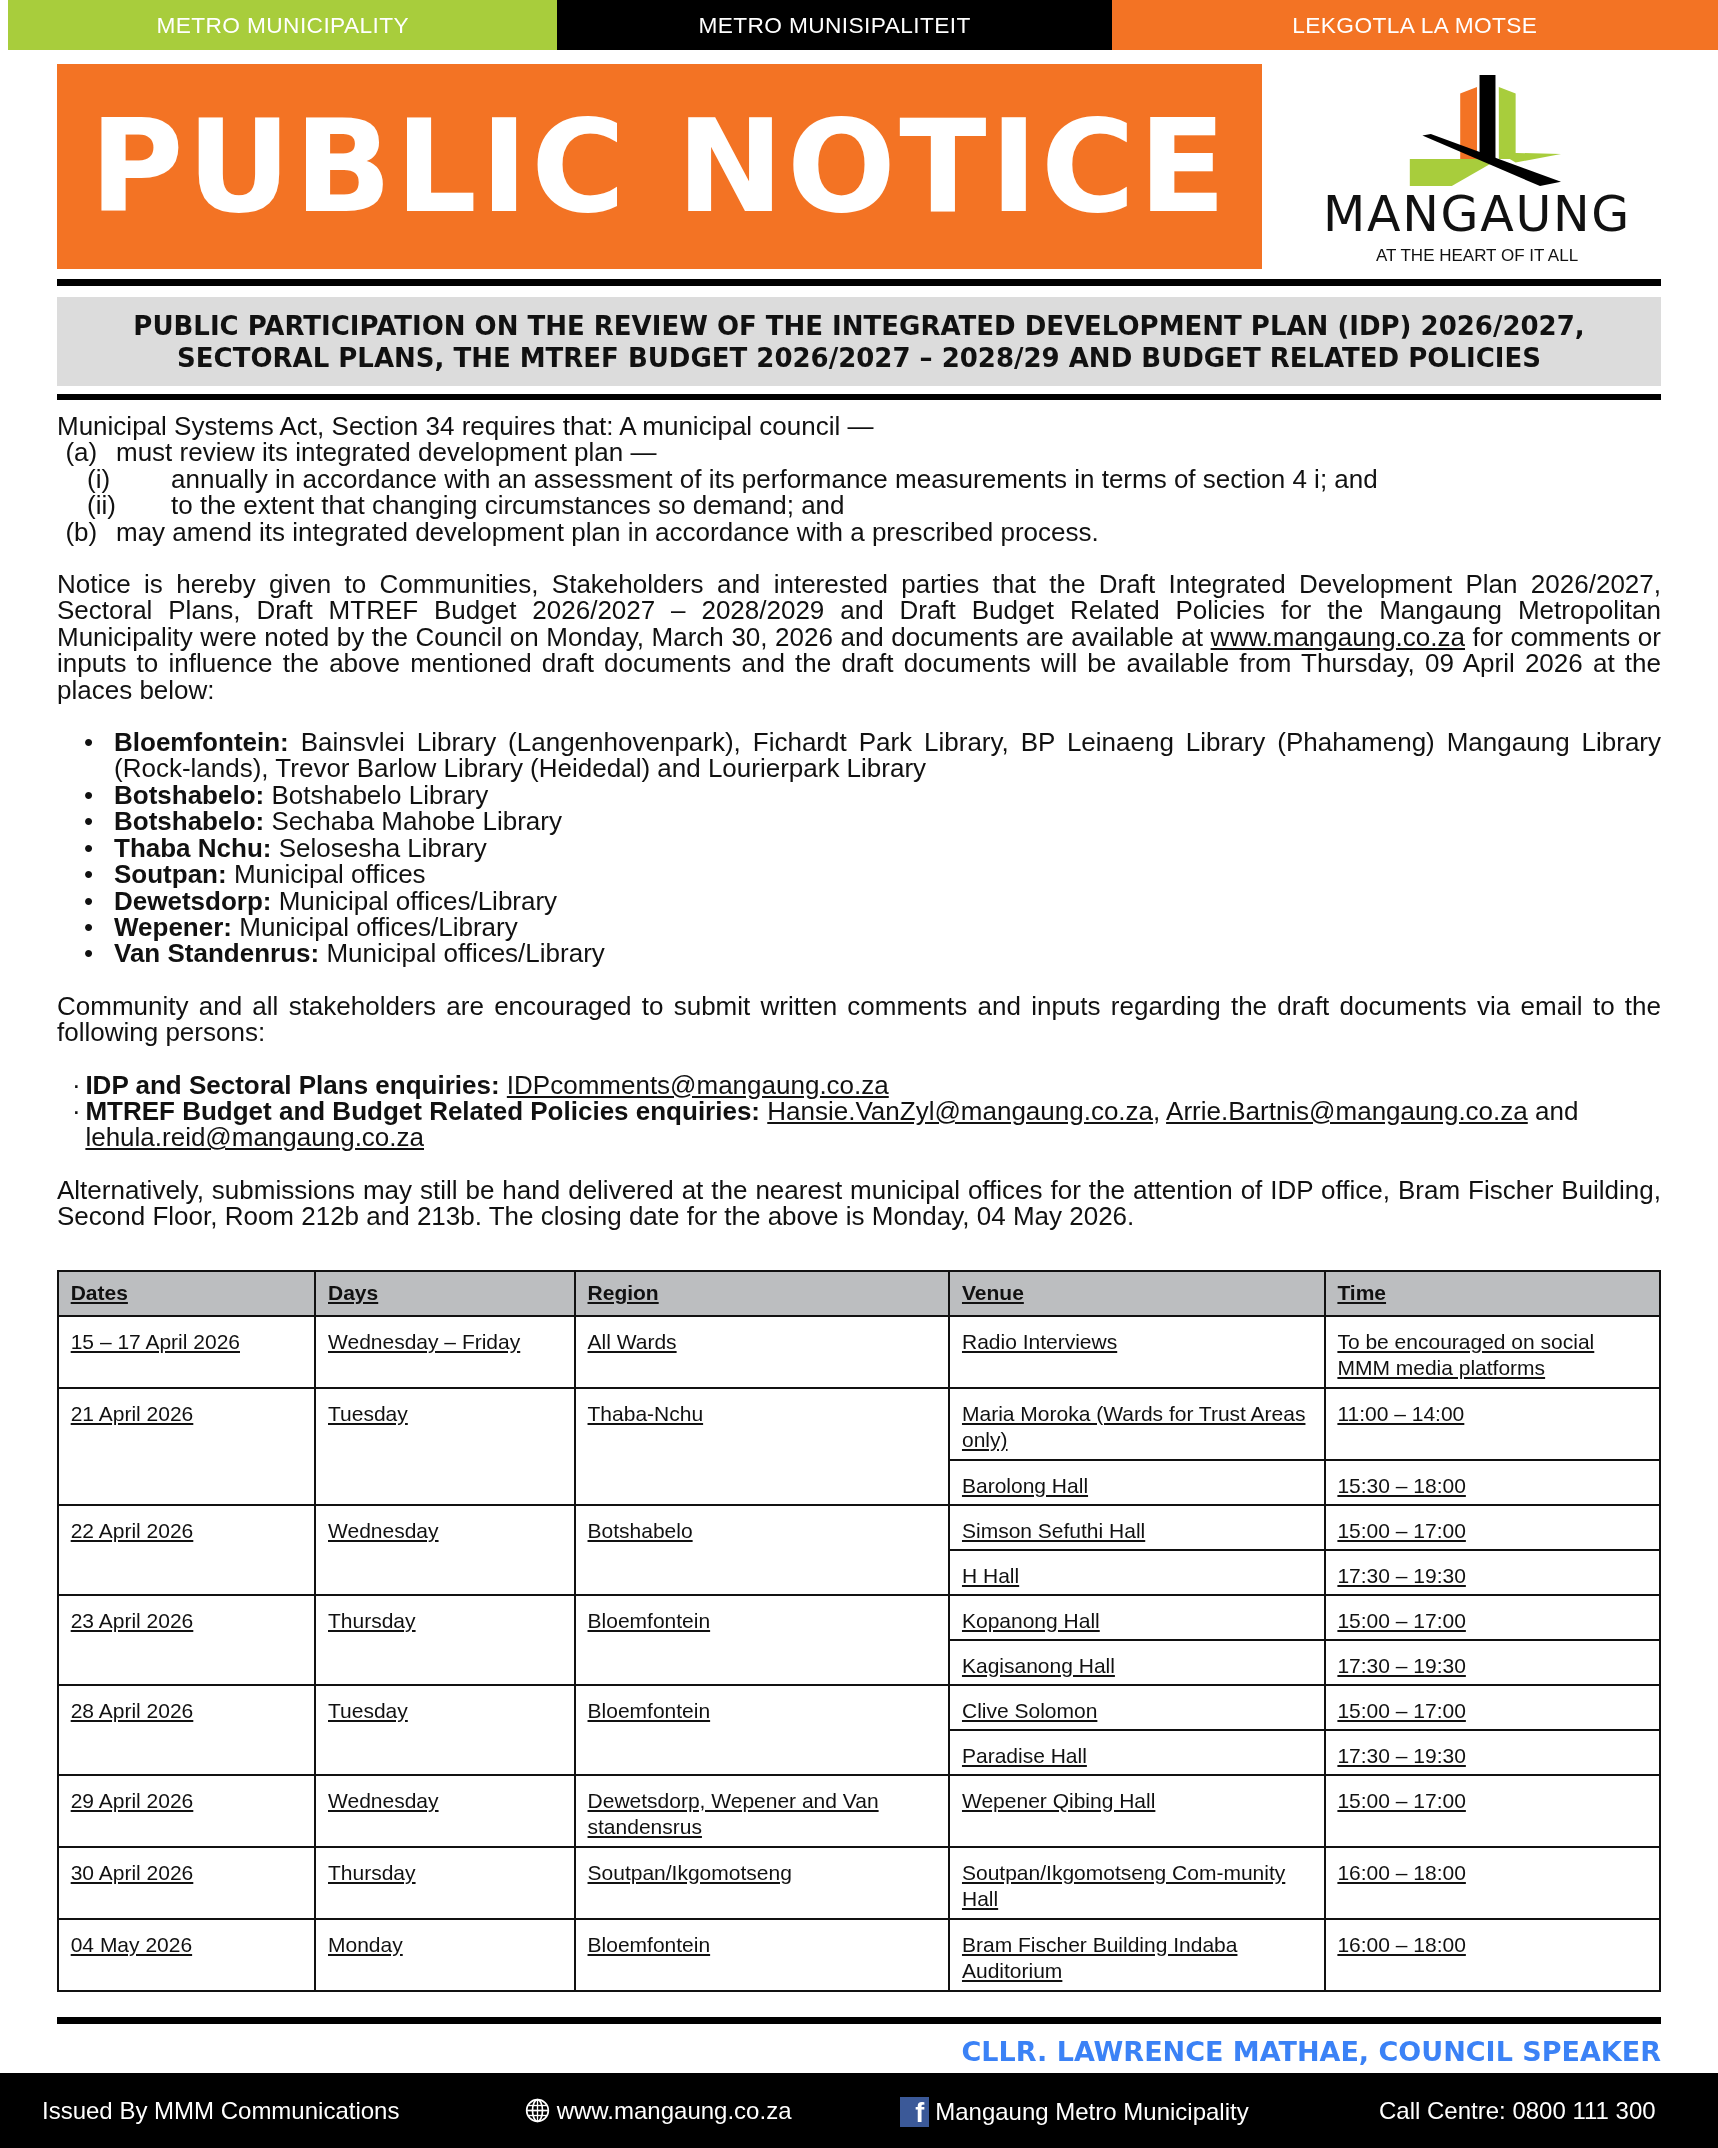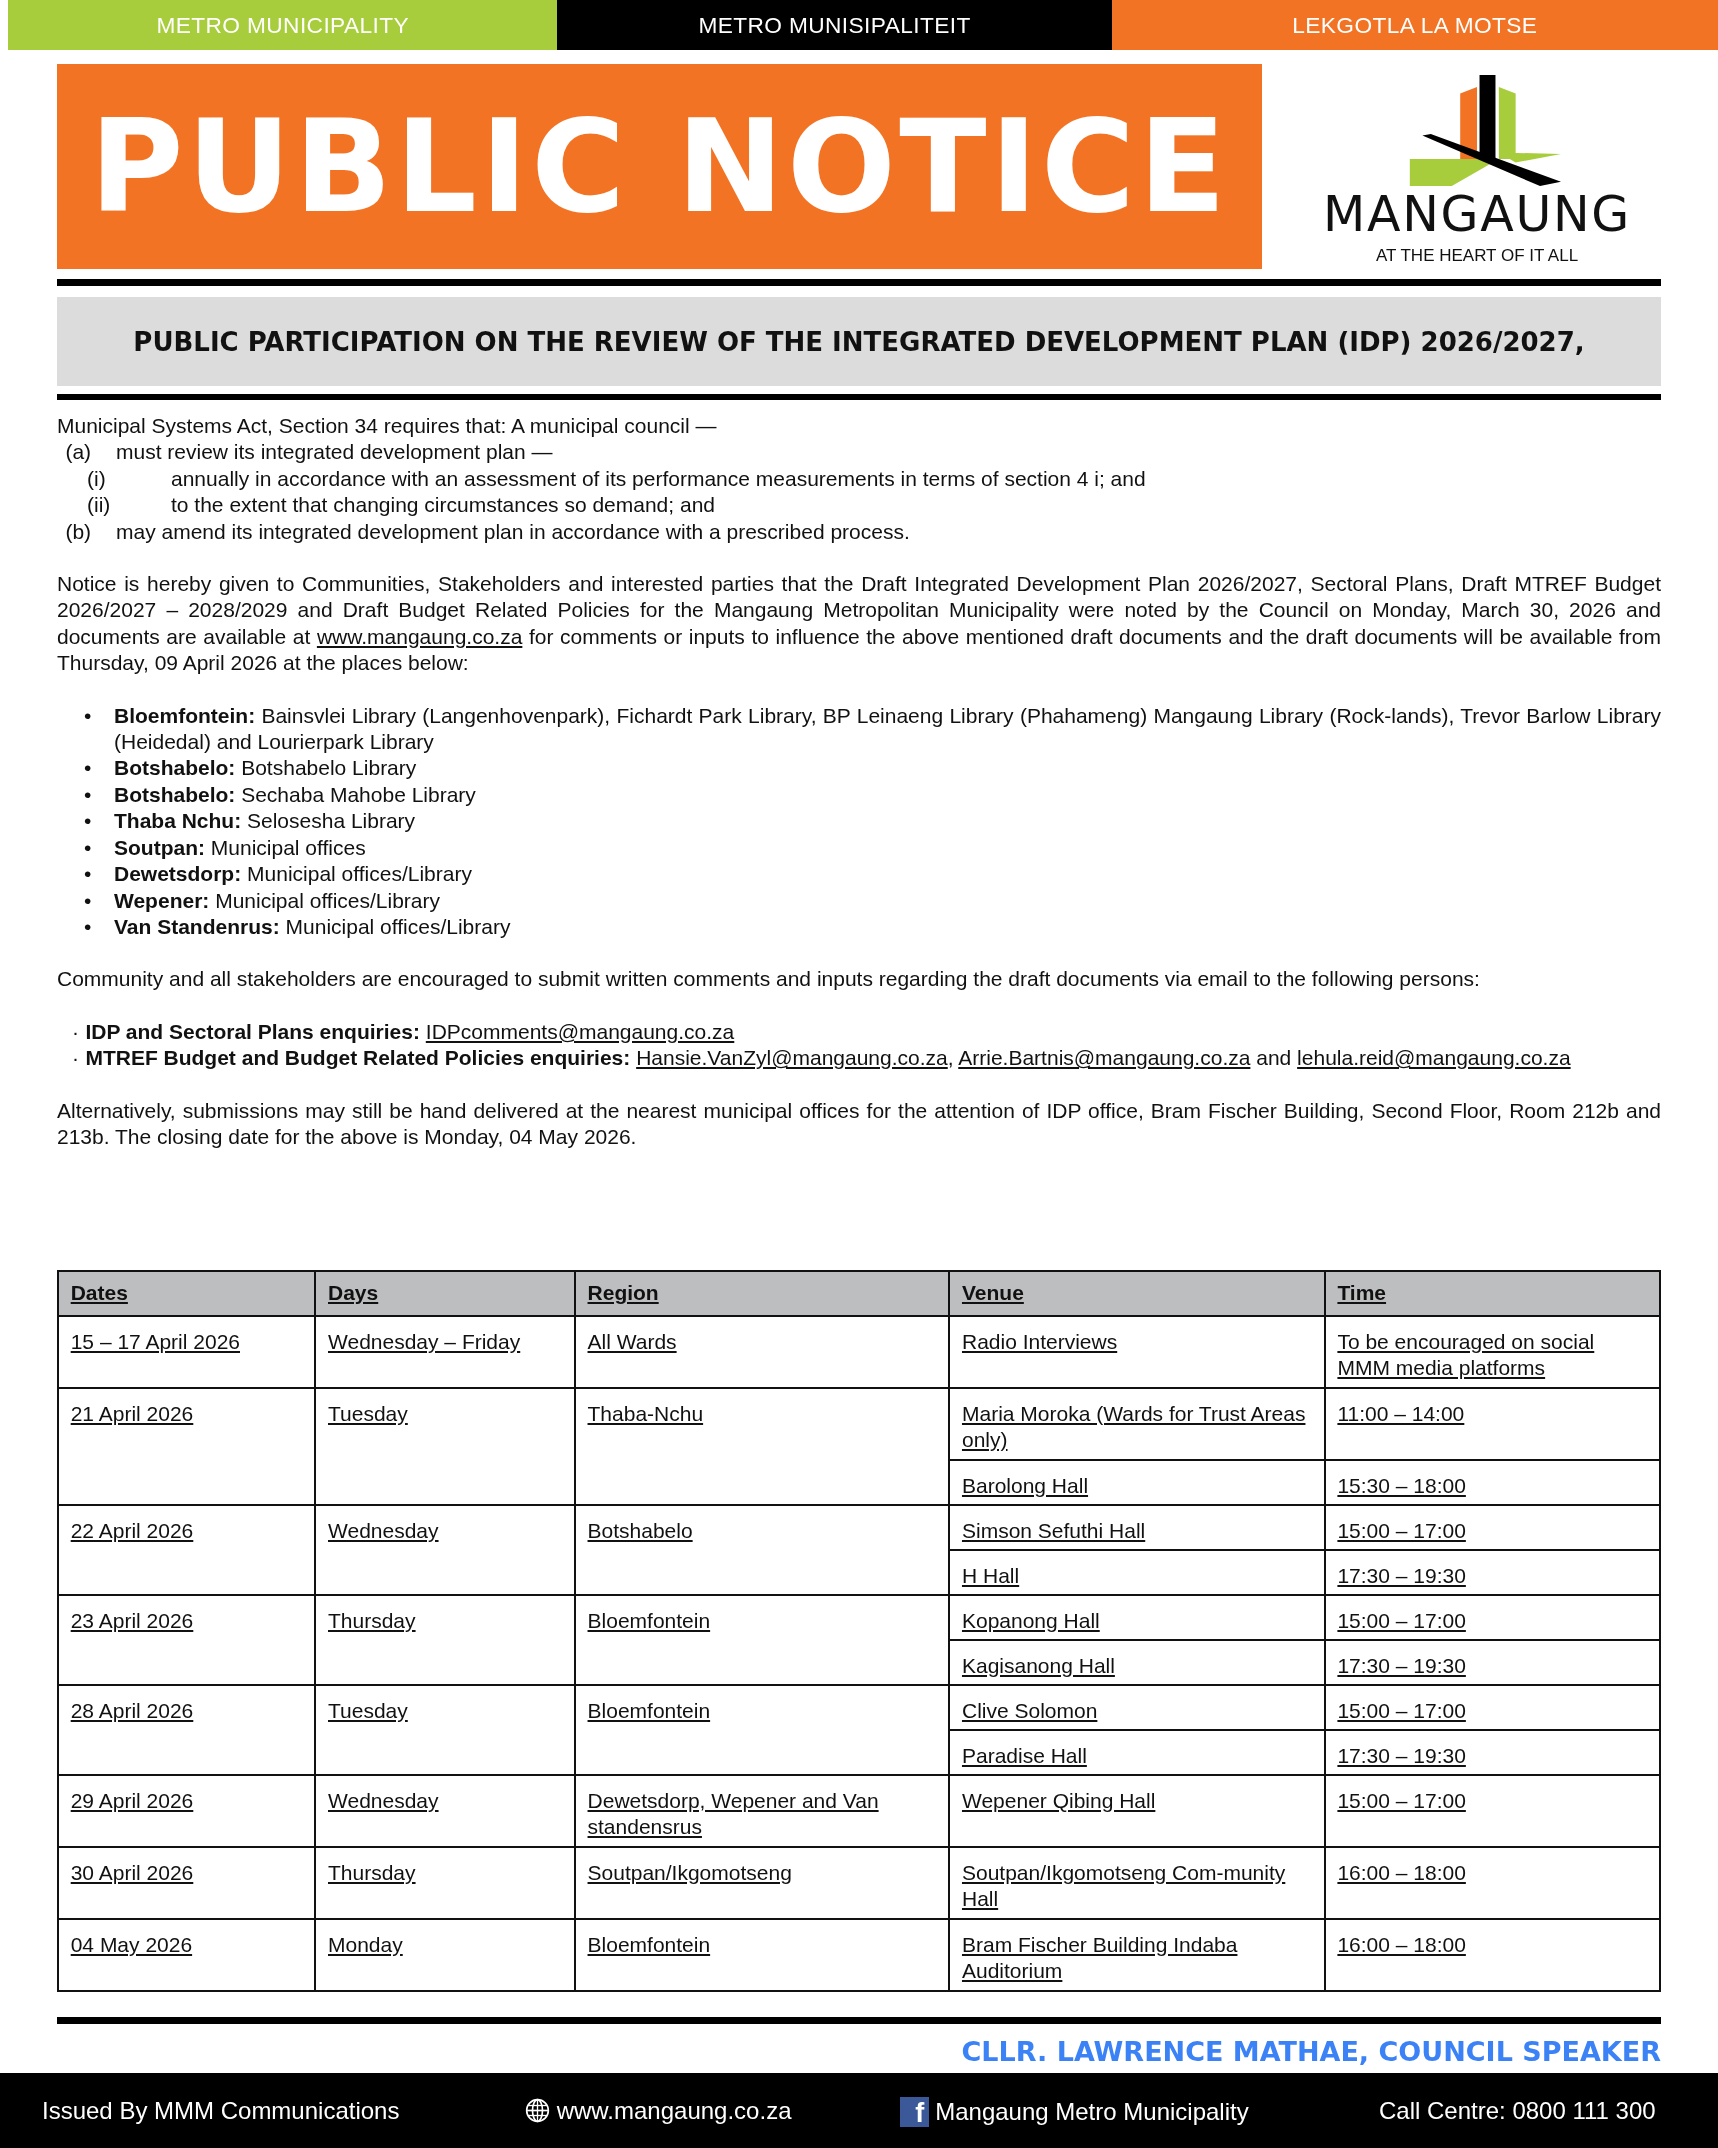--- a/index.html
+++ b/index.html
@@ -17,21 +17,21 @@
 
   .logo { position: absolute; left: 1309px; top: 60px; width: 336px; height: 210px; }
   .logo-word { position: absolute; left: 0; top: 126px; width: 336px; text-align: center; font-size: 49px; letter-spacing: 1.7px; color: #111; font-family: "DejaVu Sans", sans-serif; }
   .logo-tag { position: absolute; left: 0; top: 186px; width: 336px; text-align: center; font-size: 17px; color: #111; }
 
   .rule-thick { position: absolute; left: 57px; width: 1604px; background: #000; }
 
   .subhead { position: absolute; left: 57px; top: 297px; width: 1604px; height: 89px; background: #dcdcdc; display: flex; flex-direction: column; align-items: center; justify-content: center; }
   .subhead div { font-weight: 900; font-size: 26px; line-height: 32px; color: #111; font-family: "DejaVu Sans", sans-serif; }
 
-  .body { position: absolute; left: 57px; top: 413px; width: 1604px; font-size: 21px; line-height: 26.4px; color: #111; }
+  .body { position: absolute; left: 57px; top: 413px; width: 1604px; font-size: 26px; line-height: 26.4px; color: #111; }
   .body p { text-align: justify; }
   .law-line { display: flex; }
   .law-a { padding-left: 8.4px; width: 59px; }
   .law-i { padding-left: 30px; width: 114px; }
   .gap { height: 26px; }
   .bullet-list { padding-left: 0; }
   .bl-item { display: flex; }
   .bl-dot { width: 57px; padding-left: 27px; }
   b, .b { font-weight: bold; }
   a, .link { color: #111; text-decoration: underline; }
@@ -76,20 +76,21 @@
     <polygon points="135,90 145,88 300,145 275,150" fill="#000"></polygon>
   </svg>
   <div class="logo-word">MANGAUNG</div>
   <div class="logo-tag">AT THE HEART OF IT ALL</div>
 </div>
 
 <div class="rule-thick" style="top:279px;height:6.7px;"></div>
 
 <div class="subhead">
   <div>PUBLIC PARTICIPATION ON THE REVIEW OF THE INTEGRATED DEVELOPMENT PLAN (IDP) 2026/2027,</div>
+  <div>SECTORAL PLANS, THE MTREF BUDGET 2026/2027 – 2028/29 AND BUDGET RELATED POLICIES</div>
 </div>
 
 <div class="rule-thick" style="top:394px;height:5.9px;"></div>
 
 <div class="body">
   <div>Municipal Systems Act, Section 34 requires that: A municipal council —</div>
   <div class="law-line">
     <span class="law-a">(a)</span>
     <span>must review its integrated development plan —</span>
   </div>

